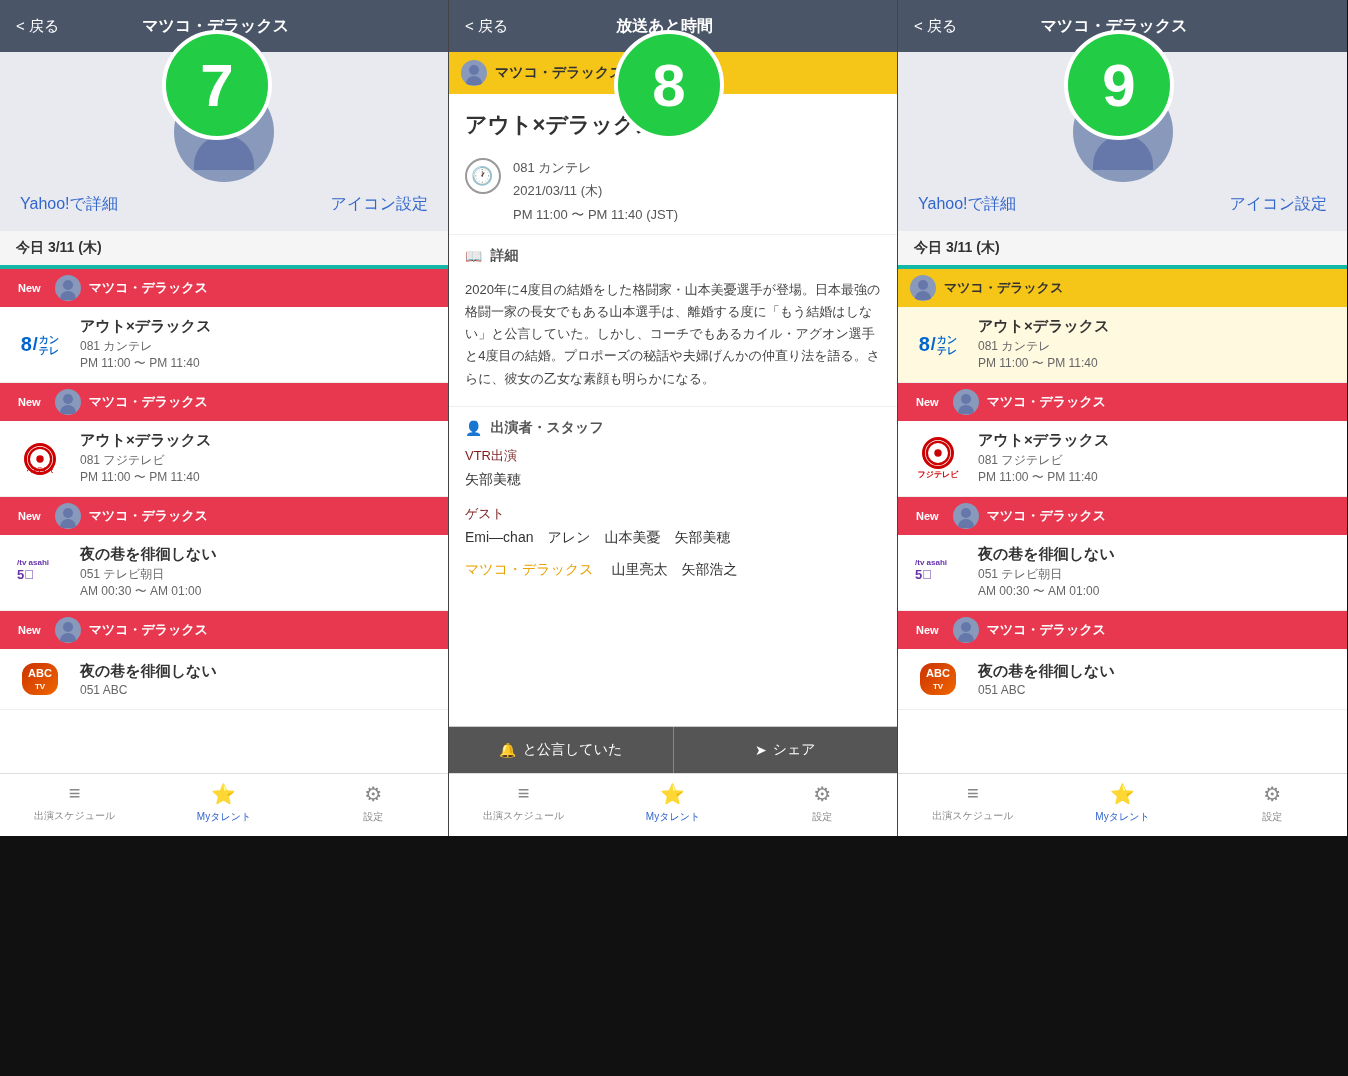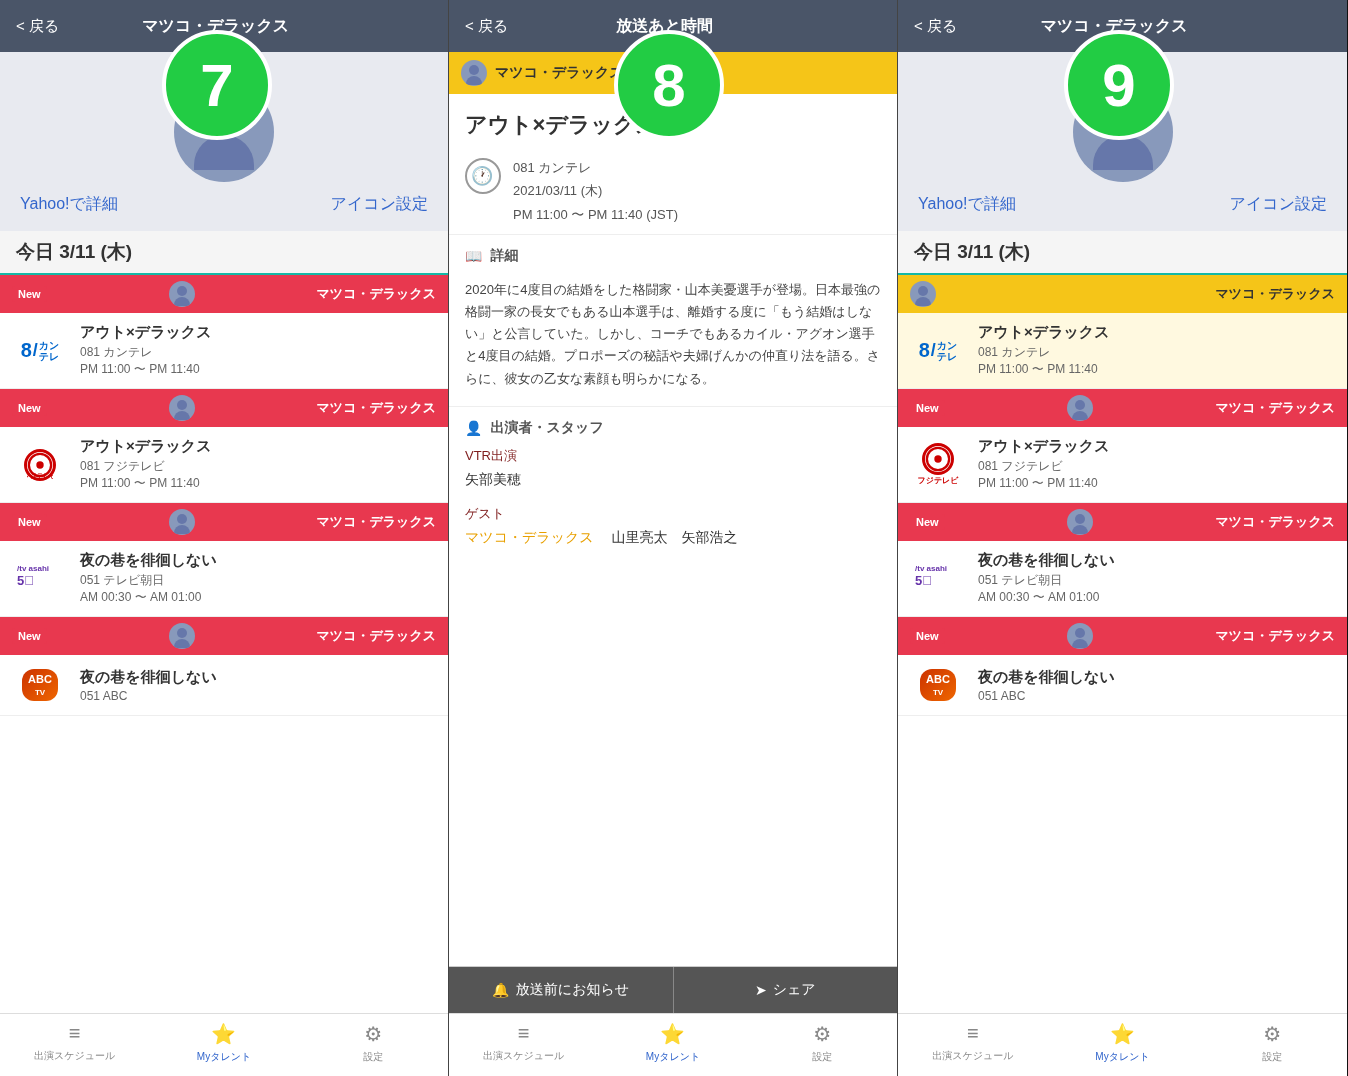--- a/index.html
+++ b/index.html
@@ -38,21 +38,21 @@
       z-index: 100;
       border: 4px solid white;
     }
     .badge-7 { left: 162px; }
     .badge-8 { left: 614px; }
     .badge-9 { left: 1064px; }
 
     
     .phone-screen {
       width: 449px;
-      height: 1076px;
+      height: 836px;
       background: white;
       display: flex;
       flex-direction: column;
       overflow: hidden;
       position: relative;
     }
     .phone-screen:not(:last-child) {
       border-right: 1px solid #444;
     }
 
@@ -126,42 +126,41 @@
     }
     .profile-link {
       color: #3366cc;
       font-size: 16px;
     }
 
     
     .date-bar {
       background: #f5f5f5;
       padding: 8px 16px;
-      font-size: 19px;
+      font-size: 14px;
       font-weight: bold;
       color: #333;
-      border-bottom: 2px solid #14b8a6;
+      border-bottom: 4px solid #14b8a6;
       flex-shrink: 0;
     }
 
     
     .content-list {
       flex: 1;
       overflow-y: auto;
       background: white;
     }
 
     
     .talent-badge-row {
       background: #e8384f;
       display: flex;
       align-items: center;
       padding: 6px 12px;
       gap: 8px;
-      justify-content: space-between;
     }
     .talent-badge-row.yellow {
       background: #f5c518;
     }
     .new-badge {
       background: #e8384f;
       color: white;
       font-size: 11px;
       font-weight: bold;
       padding: 2px 6px;
@@ -610,33 +609,36 @@
       <div class="cast-category">
         <span>VTR出演</span>
       </div>
       <div class="cast-names">
         <span>矢部美穂</span>
       </div>
 
       <div class="cast-category">
         <span>ゲスト</span>
       </div>
+      <div class="cast-names">
+        <span>Emi―chan　アレン　山本美憂　矢部美穂</span>
+      </div>
 
       <div class="cast-names">
         <span class="cast-link">マツコ・デラックス</span>
         <span>　山里亮太　矢部浩之</span>
       </div>
 
       <div style="height:20px"></div>
     </div>
 
     <div class="bottom-action-bar">
       <div class="action-btn">
         <span>🔔</span>
-        <span>放送前にお知らせ</span>
+        <span>と公言していた</span>
       </div>
       <div class="action-btn">
         <span>➤</span>
         <span>シェア</span>
       </div>
     </div>
 
     <div class="bottom-tabs">
       <div class="bottom-tab">
         <span class="tab-icon">≡</span>

